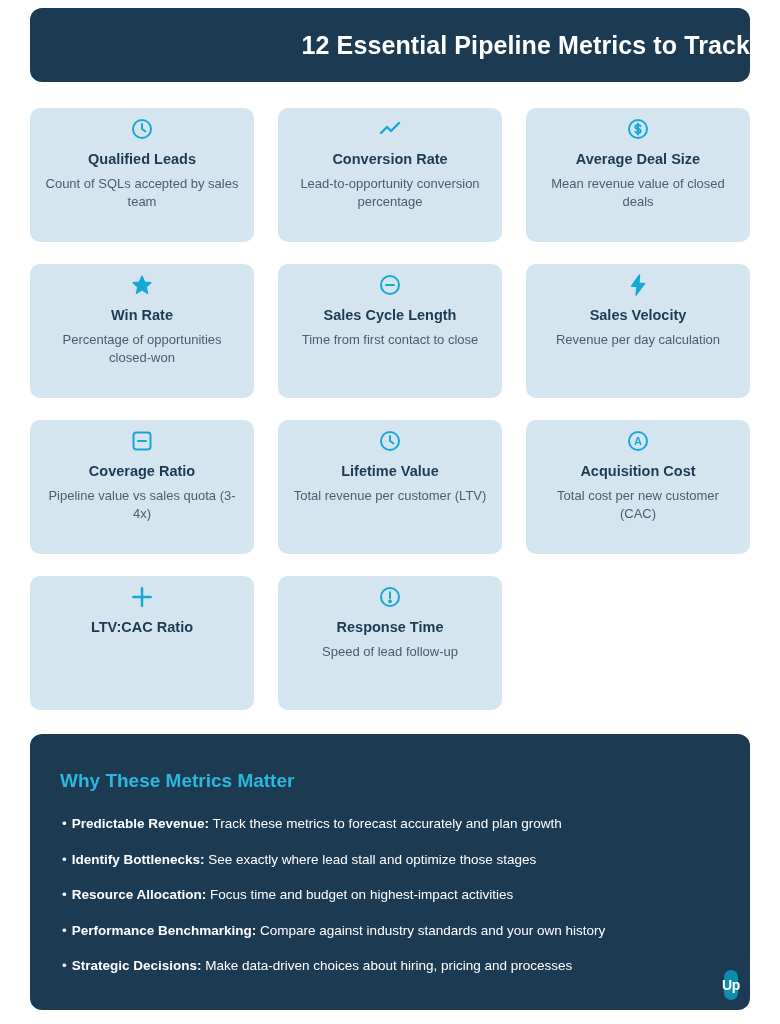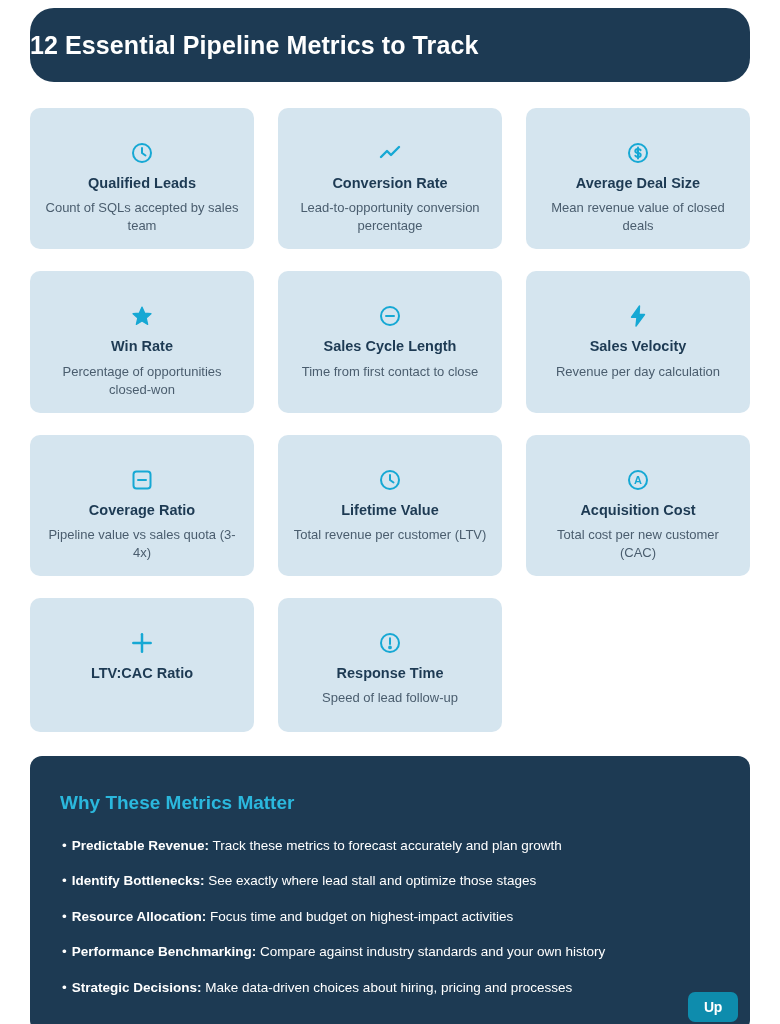--- a/index.html
+++ b/index.html
@@ -19,25 +19,25 @@
     width: 780px;
     height: 1024px;
     position: relative;
     background: #ffffff;
     padding: 8px 30px 0 30px;
   }
 
   
   .header {
     background: #1d3a53;
-    border-radius: 24px;
+    border-radius: 12px;
     height: 74px;
     display: flex;
     align-items: center;
-    justify-content: flex-start;
+    justify-content: flex-end;
     margin-bottom: 26px;
   }
   .header-title {
     color: #ffffff;
     font-size: 25px;
     font-weight: bold;
     letter-spacing: 0.1px;
     text-align: center;
   }
 
@@ -45,21 +45,21 @@
   .grid {
     display: grid;
     grid-template-columns: repeat(3, 1fr);
     gap: 22px 24px;
   }
 
   .card {
     background: #d5e5ef;
     border-radius: 10px;
     min-height: 134px;
-    padding: 32px 14px 14px 14px;
+    padding: 8px 14px 14px 14px;
     display: flex;
     flex-direction: column;
     align-items: center;
     text-align: center;
   }
 
   .card-icon {
     color: #16a8d4;
     height: 26px;
     display: flex;
@@ -112,21 +112,21 @@
 
   .bullet .dot { margin-right: 5px; }
   .bullet .lbl { font-weight: bold; }
   .bullet .txt { font-weight: normal; }
 
   
   .badge {
     position: absolute;
     right: 12px;
     bottom: 10px;
-    width: 50px;
+    width: 14px;
     height: 30px;
     border-radius: 7px;
     background: #0e8cad;
     color: #ffffff;
     font-size: 14px;
     font-weight: bold;
     display: flex;
     align-items: center;
     justify-content: center;
     letter-spacing: -0.3px;

